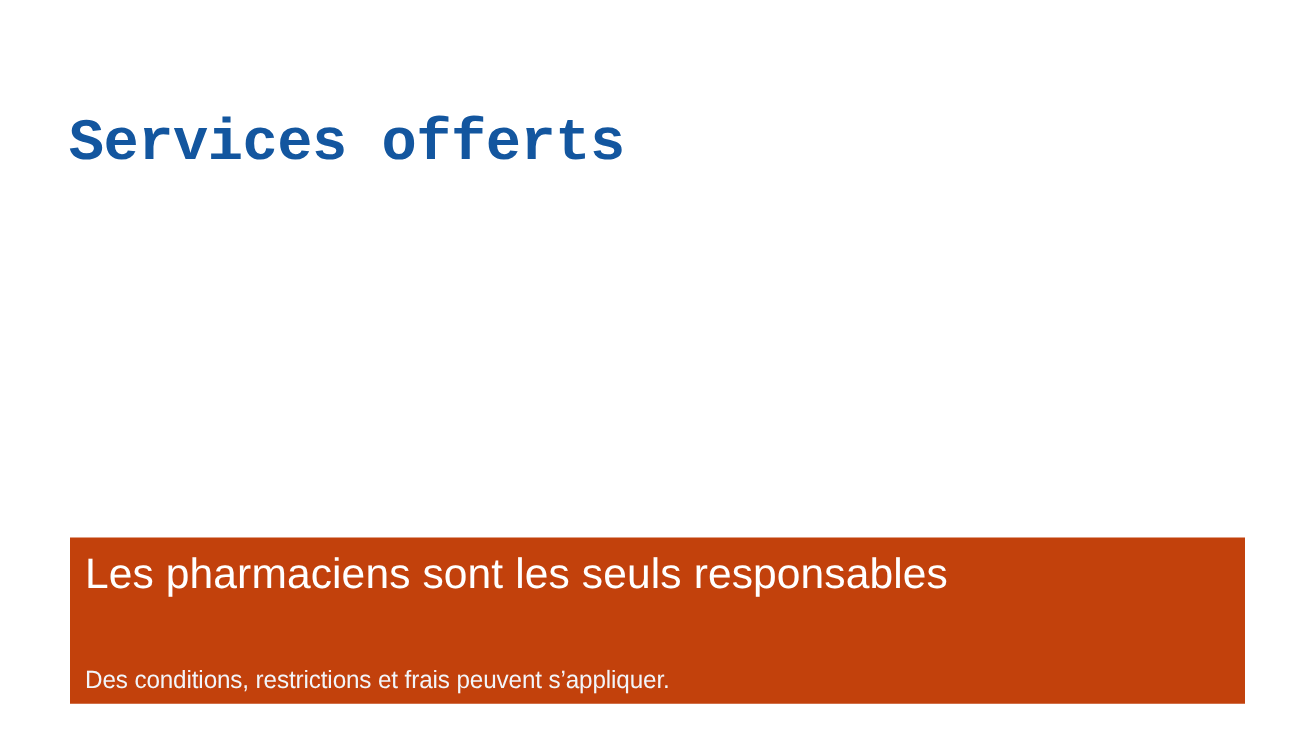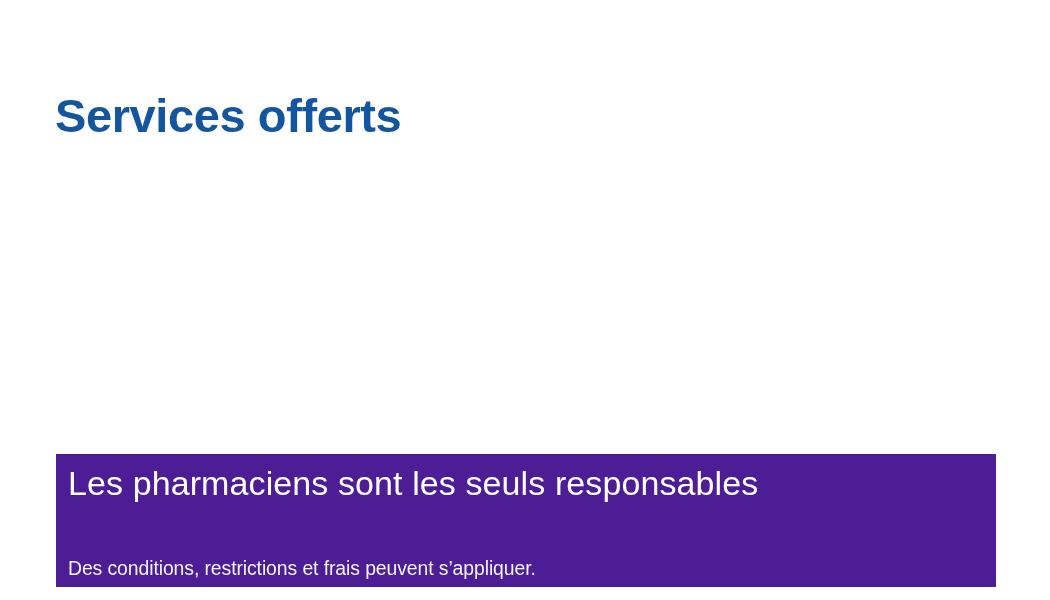--- a/index.html
+++ b/index.html
@@ -20,40 +20,39 @@
     width: 1050px;
     height: 600px;
     background: #ffffff;
   }
 
   
   #slide-title {
     position: absolute;
     left: 55px;
     top: 61px;
-    font-family: Liberation Sans, sans-serif;
+    font-family: Liberation Mono, monospace;
     font-weight: bold;
     font-size: 47px;
     line-height: 1.0;
     letter-spacing: -0.4px;
     color: #13569f;
     white-space: nowrap;
   }
 
   
   #callout-banner {
     position: absolute;
     left: 56px;
     top: 430px;
     width: 940px;
     height: 133px;
-    background: #4c1d95;
+    background: #c2410c;
     box-sizing: border-box;
     padding: 0;
-    margin-top: 24px;
   }
 
   #callout-headline {
     position: absolute;
     left: 12px;
     top: 6px;
     width: 915px;
     font-family: "Liberation Sans", "DejaVu Sans", sans-serif;
     font-weight: 300;
     font-size: 34px;

